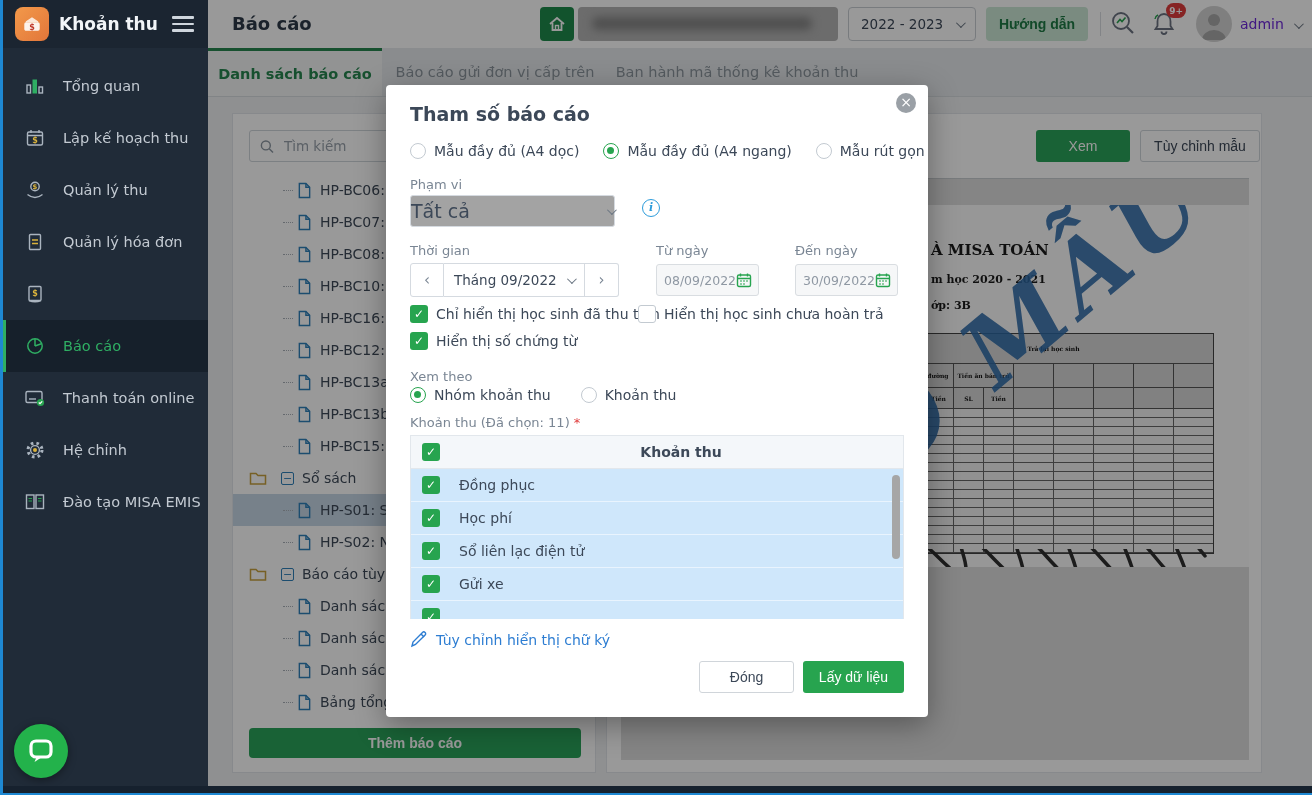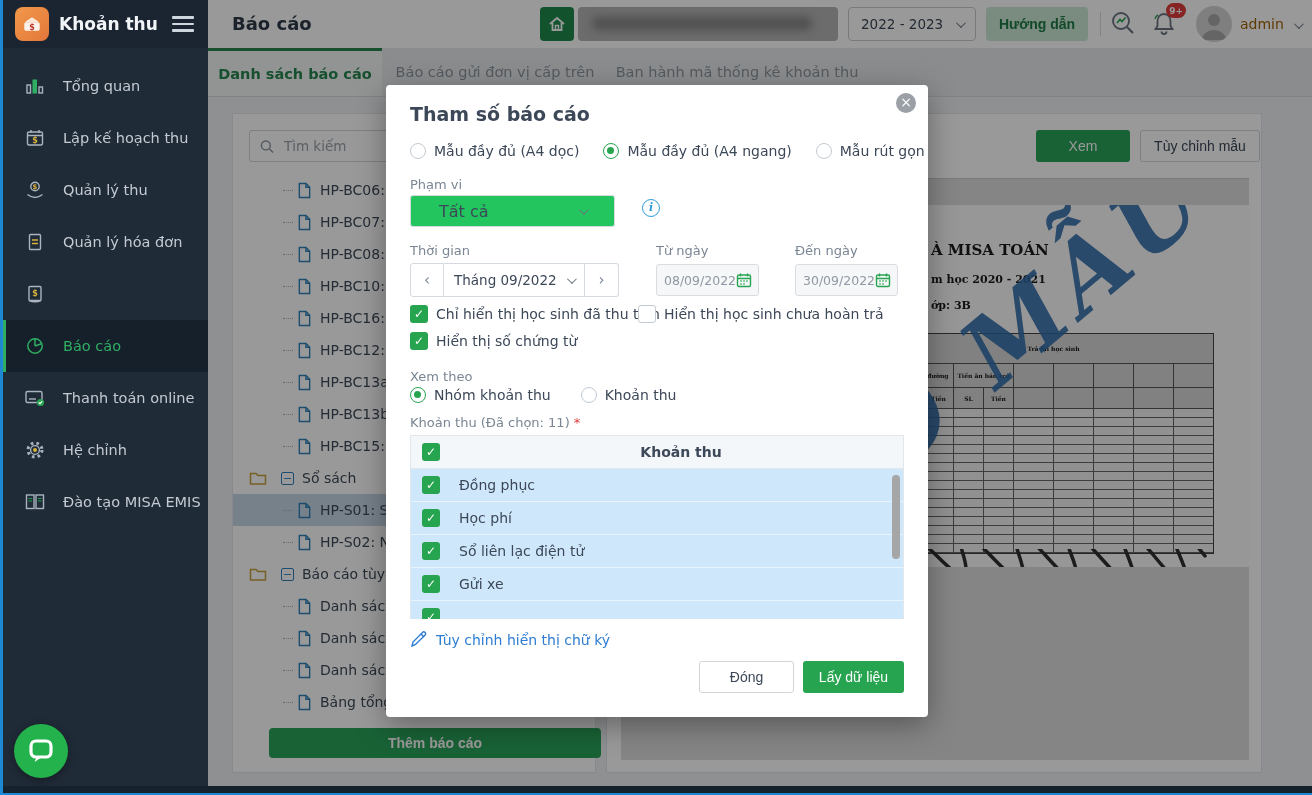--- a/index.html
+++ b/index.html
@@ -44,21 +44,21 @@
   .year-select .chev{margin-left:auto;}
   .guide-btn{position:absolute;left:778px;top:7px;width:102px;height:34px;background:#cbe8d6;color:#1f7a45;
         font-weight:bold;font-size:14px;border:none;border-radius:4px;cursor:pointer;}
   .tb-sep{position:absolute;left:892px;top:12px;width:1px;height:24px;background:#d9dde1;}
   .icon-btn{position:absolute;top:9px;cursor:pointer;}
   .bell-wrap{left:942px;}
   .badge{position:absolute;right:-8px;top:-6px;min-width:17px;height:15px;background:#e03c3c;color:#fff;
         font-size:9px;font-weight:bold;border-radius:8px;display:flex;align-items:center;justify-content:center;padding:0 3px;}
   .avatar{position:absolute;left:988px;top:6px;width:36px;height:36px;border-radius:50%;background:#d4d4d4;
         display:flex;align-items:center;justify-content:center;overflow:hidden;cursor:pointer;}
-  .admin{position:absolute;left:1032px;top:16px;font-size:14px;color:#a16207;cursor:pointer;}
+  .admin{position:absolute;left:1032px;top:16px;font-size:14px;color:#6d28d9;cursor:pointer;}
   .admin .chev{margin-left:6px;}
   .chev{display:inline-block;width:7px;height:7px;border-right:1.6px solid #6b7683;border-bottom:1.6px solid #6b7683;
         transform:rotate(45deg) translateY(-2px);}
 
   .tabbar{position:relative;height:49px;background:#e7eaed;border-bottom:1px solid #d8dce0;display:flex;}
   .tab{height:100%;display:flex;align-items:center;justify-content:center;font-size:14.5px;color:#8d979f;cursor:pointer;}
   .tab1{width:174px;} .tab2{width:226px;} .tab3{width:258px;}
   .tab.active{background:#f3f5f6;color:#27864f;font-weight:bold;border-top:3px solid #27864f;}
 
   
@@ -71,21 +71,21 @@
   .tree{position:absolute;left:0;top:60px;width:100%;}
   .trow{height:32px;display:flex;align-items:center;font-size:14px;color:#3e4a59;white-space:nowrap;overflow:hidden;cursor:pointer;}
   .trow.file{padding-left:50px;}
   .trow.folder{padding-left:16px;}
   .trow .dash{width:10px;border-top:1px dotted #a9b0b8;margin-right:4px;flex:none;}
   .trow .fic{margin-right:8px;flex:none;display:flex;}
   .minusbox{width:13px;height:13px;border:1px solid #2f80b9;border-radius:2px;color:#2f80b9;font-size:11px;line-height:11px;
         display:flex;align-items:center;justify-content:center;margin:0 8px 0 6px;flex:none;}
   .trow.sel{background:#c7d7e6;}
   .add-btn{position:absolute;left:16px;top:614px;width:332px;height:30px;background:#2ba35a;color:#fff;
-        border:none;border-radius:4px;font-weight:bold;font-size:14px;cursor:pointer;margin-left:20px;}
+        border:none;border-radius:4px;font-weight:bold;font-size:14px;cursor:pointer;}
 
   
   .rpanel{position:absolute;left:398px;top:113px;width:656px;height:660px;background:#fff;border:1px solid #e2e5e9;}
   .xem-btn{position:absolute;left:429px;top:16px;width:94px;height:32px;background:#2ba35a;color:#fff;border:none;
         border-radius:3px;font-size:14px;cursor:pointer;}
   .custom-btn{position:absolute;left:533px;top:16px;width:120px;height:32px;background:#fff;color:#3c4858;
         border:1px solid #cfd5da;border-radius:3px;font-size:14px;cursor:pointer;}
   .viewport{position:absolute;left:14px;top:64px;width:628px;height:582px;background:#dedede;border-top:1px solid #c9cdd1;overflow:hidden;}
   .paper{position:absolute;left:-6px;top:26px;width:634px;height:362px;background:#fcfcfc;overflow:hidden;
         font-family:"DejaVu Serif","Liberation Serif",serif;color:#1c1c1c;}
@@ -110,22 +110,22 @@
   .m-close{position:absolute;right:12px;top:8px;width:20px;height:20px;border-radius:50%;background:#9aa0a6;color:#fff;
         font-size:14px;line-height:19px;text-align:center;cursor:pointer;}
   .m-title{position:absolute;left:24px;top:18px;font-size:19px;font-weight:bold;color:#3c4858;}
   .radio-row1{position:absolute;left:24px;top:58px;display:flex;gap:24px;}
   .radio-row2{position:absolute;left:24px;top:302px;display:flex;gap:30px;}
   .radio-item{display:flex;align-items:center;font-size:14px;color:#3c4858;cursor:pointer;}
   .rdot{width:16px;height:16px;border:1.5px solid #c3cad1;border-radius:50%;margin-right:8px;flex:none;position:relative;background:#fff;}
   .rdot.on{border-color:#27a44f;}
   .rdot.on::after{content:"";position:absolute;left:3px;top:3px;width:7px;height:7px;border-radius:50%;background:#27a44f;}
   .flabel{position:absolute;font-size:13px;color:#7a8694;}
-  .sel-box{position:absolute;height:32px;border:1px solid #d5dae0;border-radius:3px;background:#22c55e;display:flex;
-        align-items:center;padding:0 28px;font-size:16px;color:#3c4858;cursor:pointer;}
+  .sel-box{position:absolute;height:32px;border:1px solid #d5dae0;border-radius:3px;background:#a3a3a3;display:flex;
+        align-items:center;padding:0 0;font-size:19px;color:#3c4858;cursor:pointer;}
   .sel-box .chev{margin-left:auto;}
   .info-ic{position:absolute;left:256px;top:114px;width:18px;height:18px;border:1.5px solid #2d9cdb;border-radius:50%;
         color:#2d9cdb;font-size:11px;font-weight:bold;font-style:italic;text-align:center;line-height:16px;
         font-family:"DejaVu Serif",serif;cursor:pointer;}
   .mp{position:absolute;left:24px;top:178px;display:flex;}
   .mp-btn{width:34px;height:34px;border:1px solid #d5dae0;background:#fff;display:flex;align-items:center;
         justify-content:center;font-size:15px;color:#7a8694;cursor:pointer;}
   .mp-btn.l{border-radius:3px 0 0 3px;}
   .mp-btn.r{border-radius:0 3px 3px 0;border-left:none;}
   .mp-sel{width:141px;height:34px;border:1px solid #d5dae0;border-left:none;display:flex;align-items:center;

